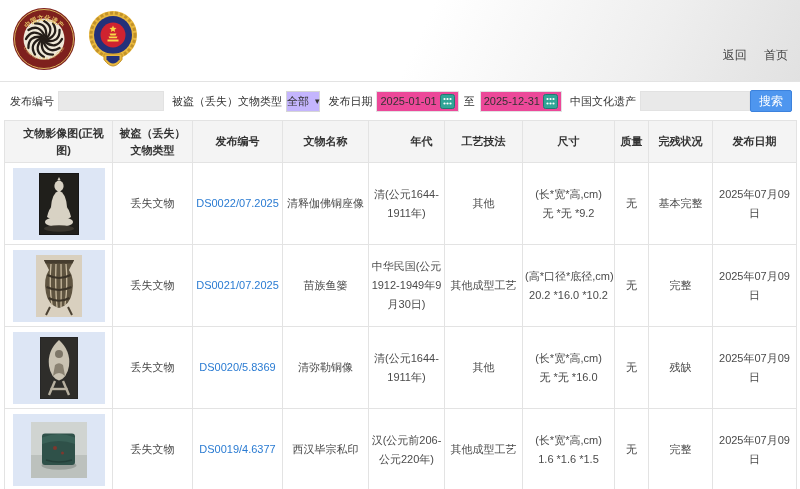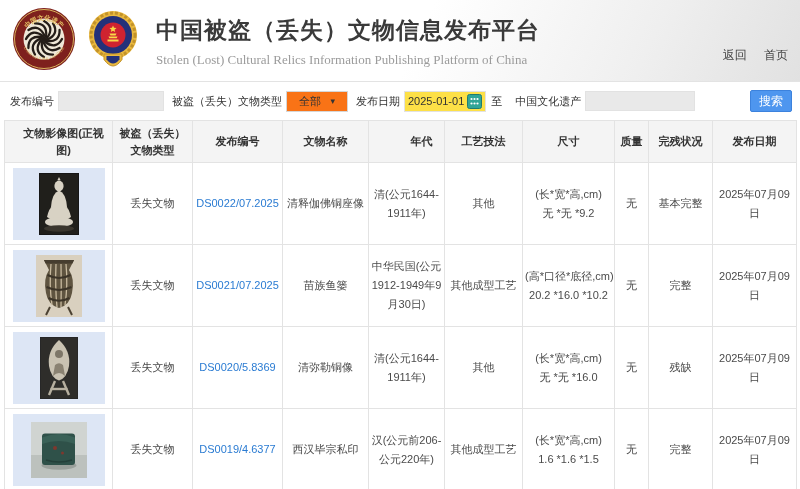--- a/index.html
+++ b/index.html
@@ -23,25 +23,25 @@
   
   .filter-bar { display:flex; align-items:center; height:38px; padding:0 8px 0 10px;
     font-size:11px; color:#333; white-space:nowrap; background:#fff; }
   .filter-bar .lbl { margin:0 4px 0 8px; }
   .filter-bar .lbl:first-child { margin-left:0; }
   .txt-input { height:20px; background:#e9e9e9; border:1px solid #e2e2e2;
     font-size:11px; padding:0 4px; color:#333; }
   #publish-no-input { width:106px; }
   #keyword-input { width:110px; }
   .select-box { display:inline-flex; align-items:center; justify-content:space-between;
-    width:62px; height:21px; background:#f97316; border:1px solid #d6d6d6;
-    padding:0 12px; cursor:pointer; }
+    width:62px; height:21px; background:#c4b5fd; border:1px solid #d6d6d6;
+    padding:0 0; cursor:pointer; }
   .select-box .arrow { font-size:9px; color:#333; }
   .date-field { display:inline-flex; align-items:center; height:21px;
-    background:#fde047; border:1px solid #e2e2e2; padding:0 3px; }
+    background:#ec4899; border:1px solid #e2e2e2; padding:0 3px; }
   .date-field .date-text { font-size:11px; color:#333; margin-right:3px; }
   .to-label { margin:0 5px; }
   .search-btn { margin-left:auto; height:22px; padding:0 8px; background:#4e96ef;
     color:#fff; border:1px solid #3c82dd; border-radius:2px; font-size:12px; cursor:pointer; }
 
   
   .table-wrap { padding:0 4px; }
   table.relics-table { width:792px; border-collapse:collapse; table-layout:fixed; }
   .relics-table th, .relics-table td { border:1px solid #e3e3e3; text-align:center;
     vertical-align:middle; font-size:11px; color:#4a4a4a; padding:2px; line-height:1.7; }
@@ -108,24 +108,20 @@
         <g fill="#f8d848">
           <path d="M29 18.5 l1 2.3 2.5 .2 -1.9 1.7 .6 2.4 -2.2 -1.3 -2.2 1.3 .6 -2.4 -1.9 -1.7 2.5 -.2 z"></path>
           <path d="M25.5 26.5 h7 l-1 2 h-5 z"></path>
           <path d="M24.5 29.5 h9 l-.8 1.8 h-7.4 z"></path>
           <path d="M23.5 32.5 h11 v2 h-11 z"></path>
         </g>
         <path d="M20 47 h18 v5.5 q-4.5 6.5 -9 6.5 q-4.5 0 -9 -6.5 z" fill="#e9b83e" stroke="#c2922a" stroke-width="1"></path>
         <path d="M22.5 49 h13 v3.2 q-3.2 4.3 -6.5 4.3 q-3.3 0 -6.5 -4.3 z" fill="#23317a"></path>
       </svg>
     </span>
-    <div class="title-block">
-      <div class="site-title">中国被盗（丢失）文物信息发布平台</div>
-      <div class="site-subtitle">Stolen (Lost) Cultural Relics Information Publishing Platform of China</div>
-    </div>
   </div>
 </div>
 
 <div class="filter-bar">
   <span class="lbl">发布编号</span>
   <input id="publish-no-input" class="txt-input" type="text" value="" style="">
   <span class="lbl">被盗（丢失）文物类型</span>
   <span class="select-box">
     <span>全部</span>
     <span class="arrow">▾</span>
@@ -139,20 +135,34 @@
         <circle cx="4.5" cy="5" r="1.1"></circle>
           <circle cx="7.5" cy="5" r="1.1"></circle>
           <circle cx="10.5" cy="5" r="1.1"></circle>
         <circle cx="4.5" cy="9.5" r="1.1"></circle>
           <circle cx="7.5" cy="9.5" r="1.1"></circle>
           <circle cx="10.5" cy="9.5" r="1.1"></circle>
       </g>
     </svg>
   </span>
   <span class="to-label">至</span>
+  <span class="date-field">
+    <span class="date-text">2025-12-31</span>
+    <svg width="15" height="15" viewBox="0 0 15 15">
+      <rect x="0.5" y="0.5" width="14" height="14" rx="2" fill="#31a597" stroke="#1f7c72"></rect>
+      <g fill="#ffffff">
+        <circle cx="4.5" cy="5" r="1.1"></circle>
+          <circle cx="7.5" cy="5" r="1.1"></circle>
+          <circle cx="10.5" cy="5" r="1.1"></circle>
+        <circle cx="4.5" cy="9.5" r="1.1"></circle>
+          <circle cx="7.5" cy="9.5" r="1.1"></circle>
+          <circle cx="10.5" cy="9.5" r="1.1"></circle>
+      </g>
+    </svg>
+  </span>
   <span class="lbl">中国文化遗产</span>
   <input id="keyword-input" class="txt-input" type="text" value="" style="">
   <button class="search-btn">搜索</button>
 </div>
 
 <div class="table-wrap">
   <table class="relics-table">
     <thead>
       <tr id="header-row">
           <th>文物影像图(正视图)</th>

